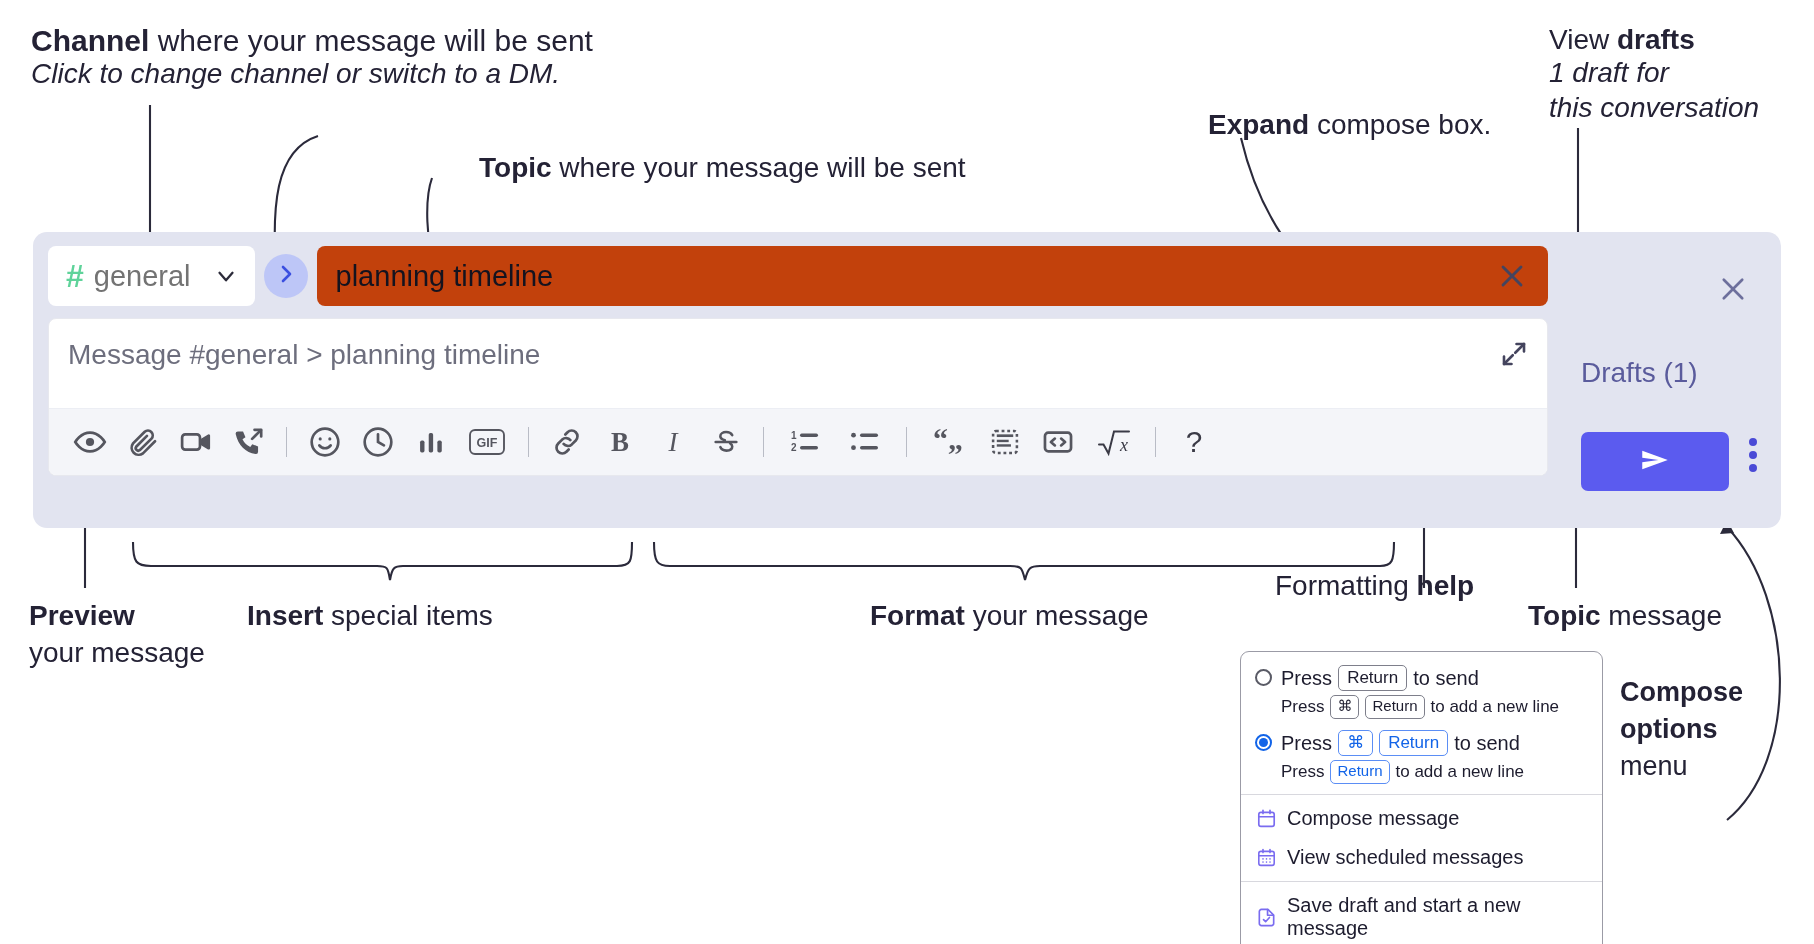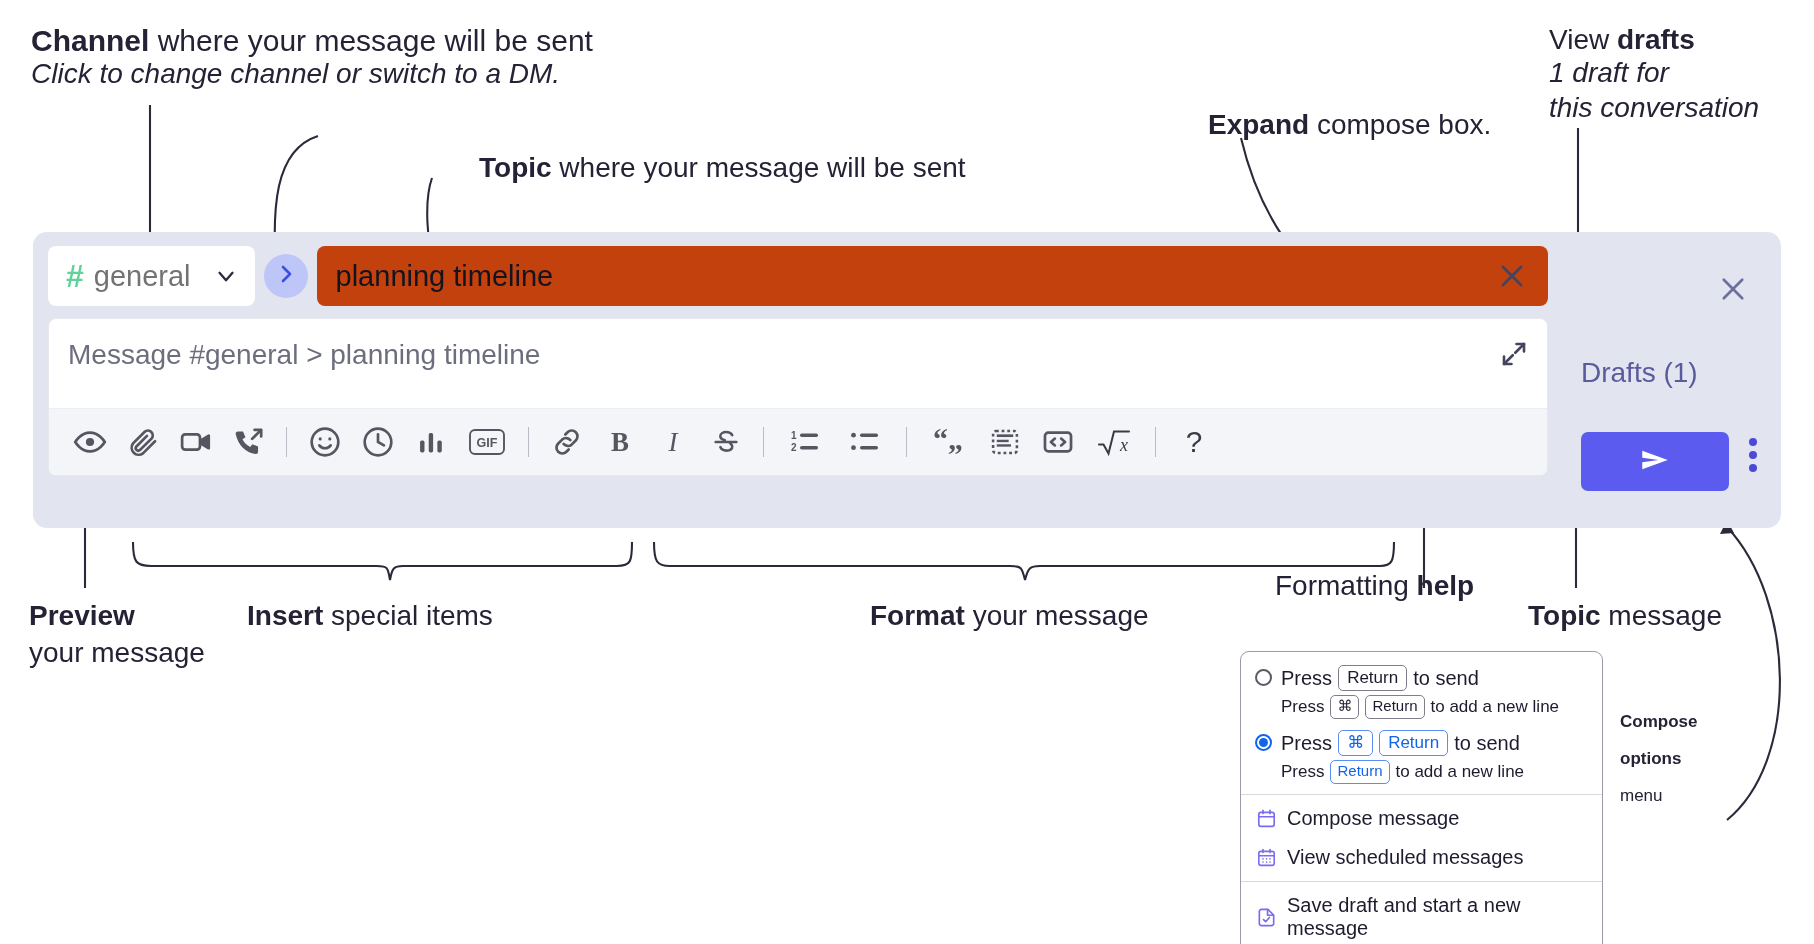--- a/index.html
+++ b/index.html
@@ -14,21 +14,21 @@
     position: relative;
   }
   #stage { position: absolute; inset: 0; }
 
   
   .anno { position: absolute; color: #242235; line-height: 1.28; white-space: nowrap; }
   .anno b { font-weight: 700; }
   .anno i { font-style: italic; }
   .a-36 { font-size: 30px; }
   .a-33 { font-size: 28px; }
-  .a-31 { font-size: 17px; margin-top: 36px; }
+  .a-31 { font-size: 27px; }
 
   
   svg.overlay { position: absolute; left: 0; top: 0; width: 1814px; height: 944px; pointer-events: none; }
 
   
   #compose {
     position: absolute;
     left: 33px; top: 232px;
     width: 1748px; height: 296px;
     background: #e2e4f0;

